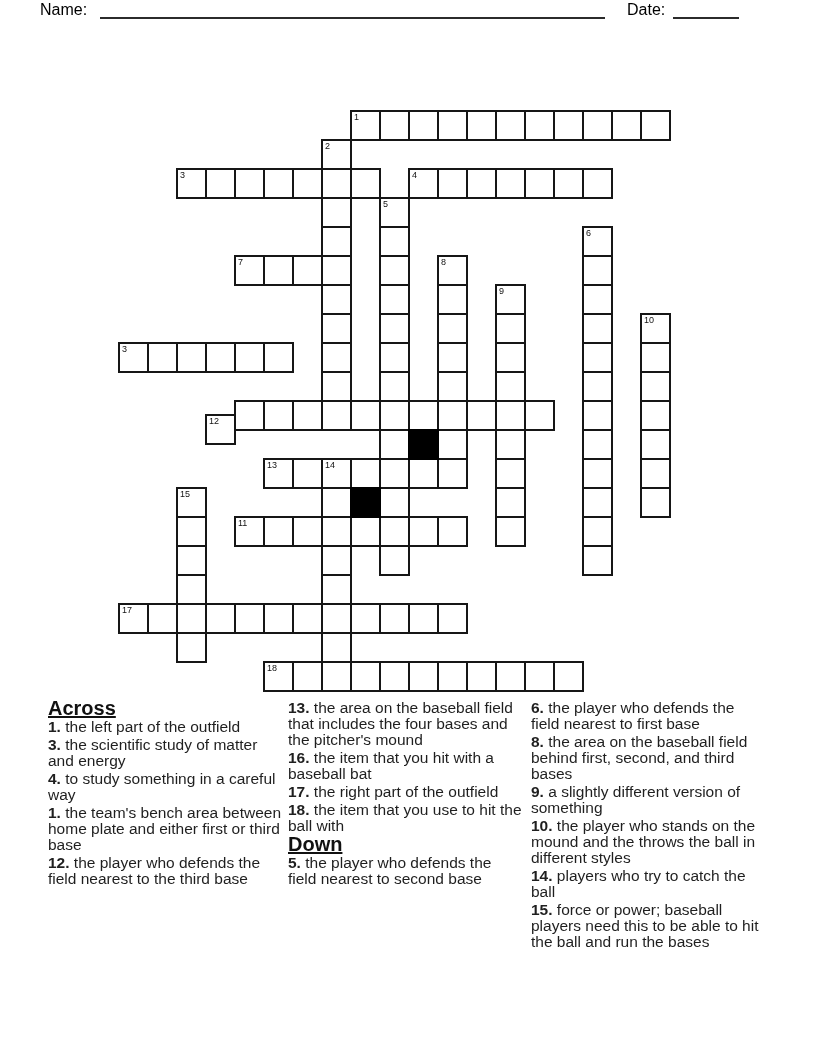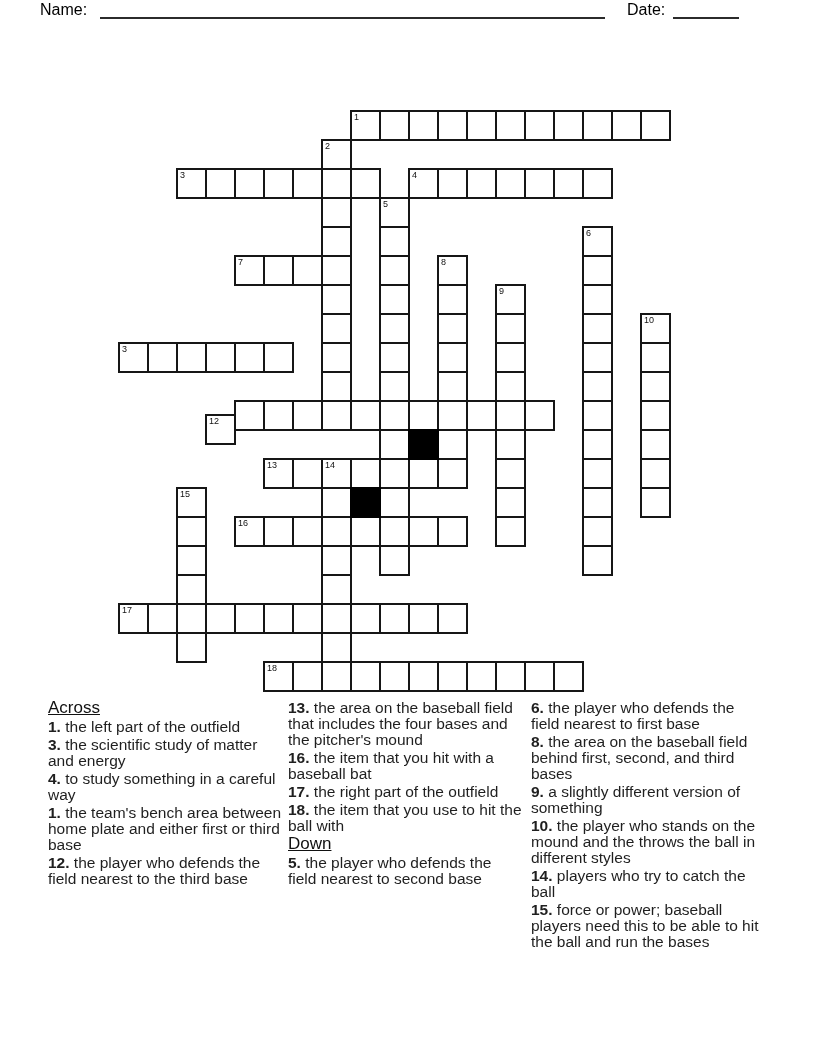--- a/index.html
+++ b/index.html
@@ -34,21 +34,21 @@
 
   
   .clues { position:absolute; top:700px; left:0; width:100%; height:256px; }
   .clue-col {
     position:absolute; top:0; width:236px;
     font-size:15.5px; line-height:16px; color:#1f1f1f;
   }
   .clue { margin:0 0 2px 0; }
   .cnum { font-weight:bold; }
   .clue-header {
-    font-weight:normal; text-decoration:underline; font-size:17px;
+    font-weight:bold; text-decoration:underline; font-size:20px;
     margin:0 0 3px 0; color:#111;
   }
 </style>
 </head>
 <body>
 
 <div class="page">
 
   <span class="hdr-label" style="left:40px">Name:</span>
   <div class="hline" style="left:100px; width:505px"></div>
@@ -200,21 +200,21 @@
       <div class="cell" style="left: 203px; top: 551px;"></div>
       <div class="cell" style="left: 58px; top: 377px;">
         <span class="num">15</span>
       </div>
       <div class="cell" style="left: 58px; top: 406px;"></div>
       <div class="cell" style="left: 58px; top: 435px;"></div>
       <div class="cell" style="left: 58px; top: 464px;"></div>
       <div class="cell" style="left: 58px; top: 493px;"></div>
       <div class="cell" style="left: 58px; top: 522px;"></div>
       <div class="cell" style="left: 116px; top: 406px;">
-        <span class="num">16</span>
+        <span class="num">11</span>
       </div>
       <div class="cell" style="left: 145px; top: 406px;"></div>
       <div class="cell" style="left: 174px; top: 406px;"></div>
       <div class="cell" style="left: 232px; top: 406px;"></div>
       <div class="cell" style="left: 290px; top: 406px;"></div>
       <div class="cell" style="left: 319px; top: 406px;"></div>
       <div class="cell" style="left: 0px; top: 493px;">
         <span class="num">17</span>
       </div>
       <div class="cell" style="left: 29px; top: 493px;"></div>

